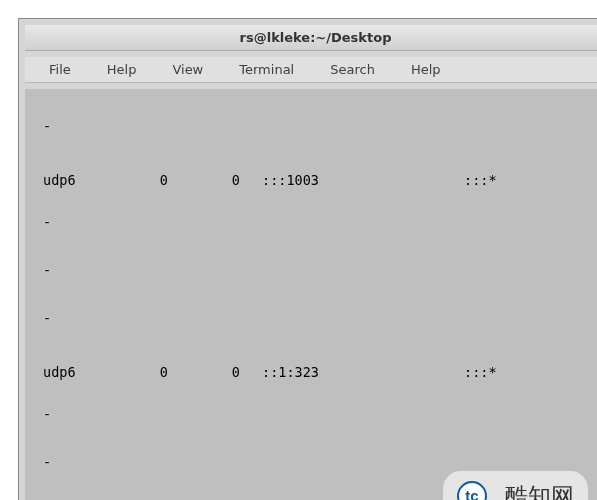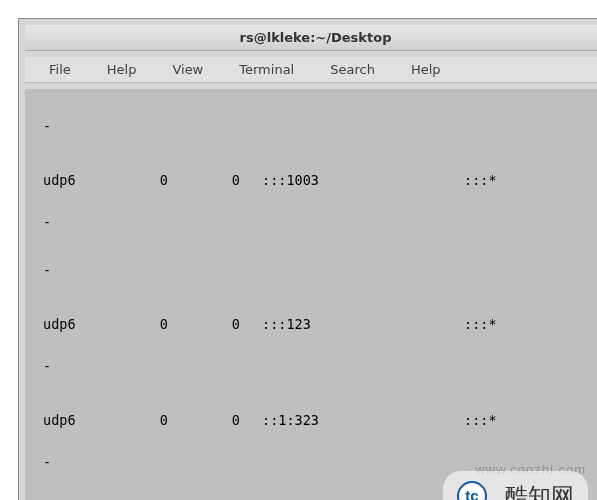--- a/index.html
+++ b/index.html
@@ -33,36 +33,34 @@
     <span class="menu-item">View</span>
     <span class="menu-item">Terminal</span>
     <span class="menu-item">Search</span>
     <span class="menu-item">Help</span>
   </div>
   <div class="terminal">
 <div class="row"><span>-</span></div>
 <div class="row"><span class="proto">udp6</span><span class="col1">0</span><span class="col2">0</span><span class="addr">:::1003</span><span class="faddr">:::*</span></div>
 <div class="row"><span>-</span></div>
 <div class="row"><span>-</span></div>
-<div class="row"><span class="proto">udp6</span><span class="col1">0</span><span class="col2">0</span><span class="addr">:::123</span><span class="faddr">:::*</span></div>
 <div class="row"><span>-</span></div>
 <div class="row"><span class="proto">udp6</span><span class="col1">0</span><span class="col2">0</span><span class="addr">::1:323</span><span class="faddr">:::*</span></div>
 <div class="row"><span>-</span></div>
 <div class="row"><span>-</span></div>
 
 
 
 
 
 
 
 
 
 
 
 
-<span class="watermark">www.coozhi.com</span>
 <div class="logo">
   <span class="logo-badge">tc</span>
   <span class="logo-text">酷知网</span>
 </div>
   </div>
 </div>
 
 </body></html>

